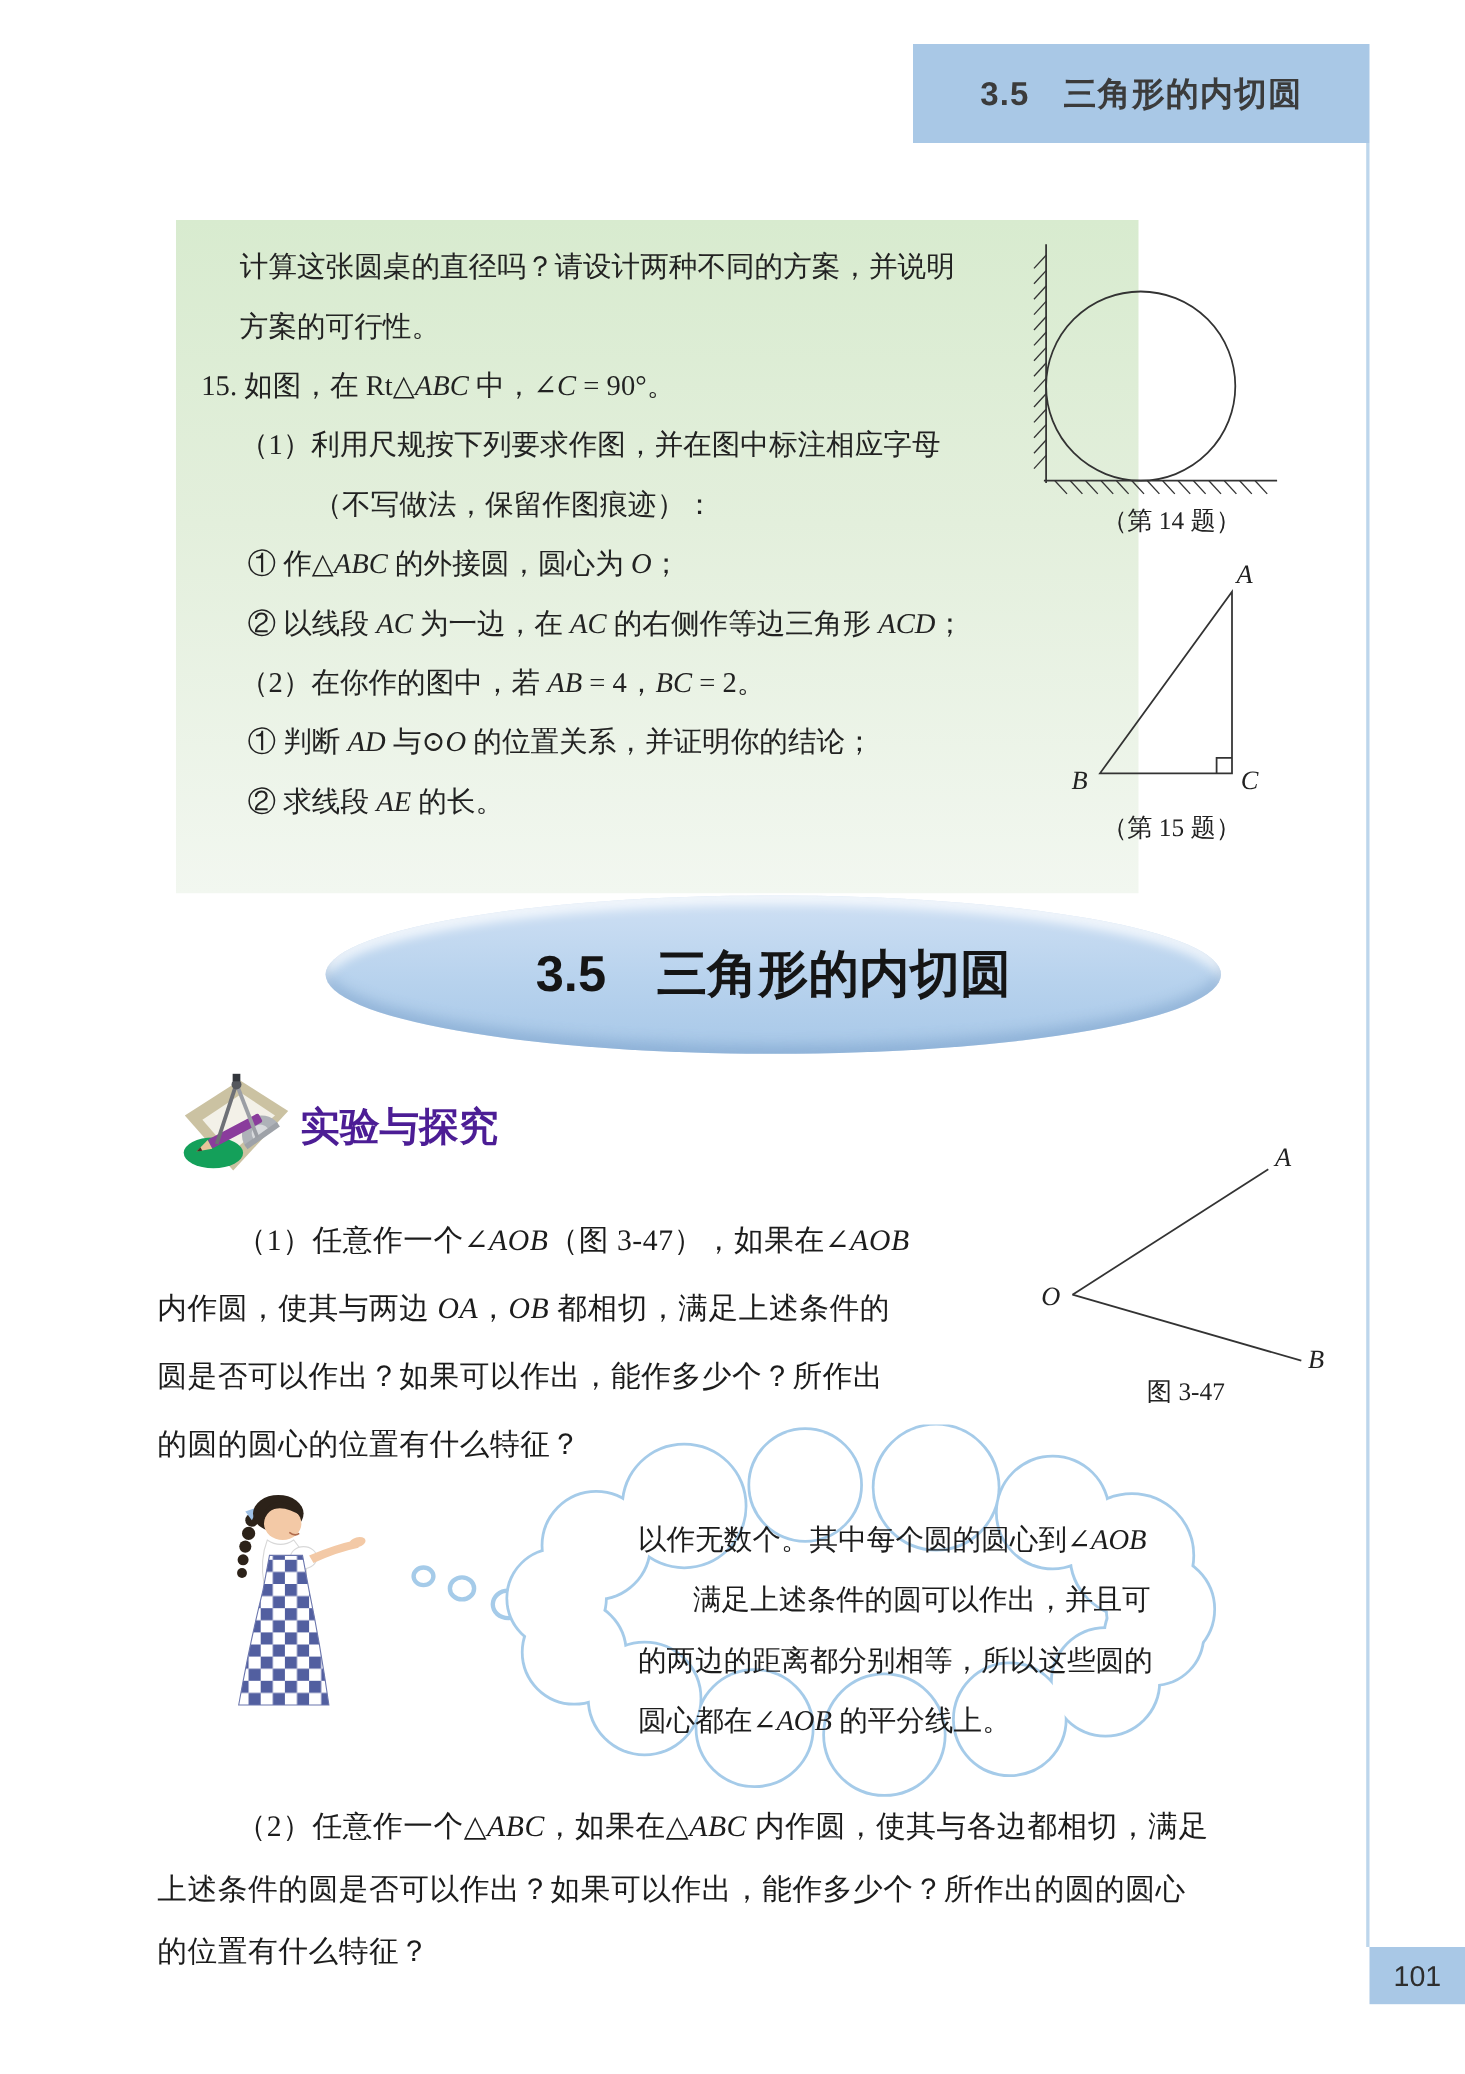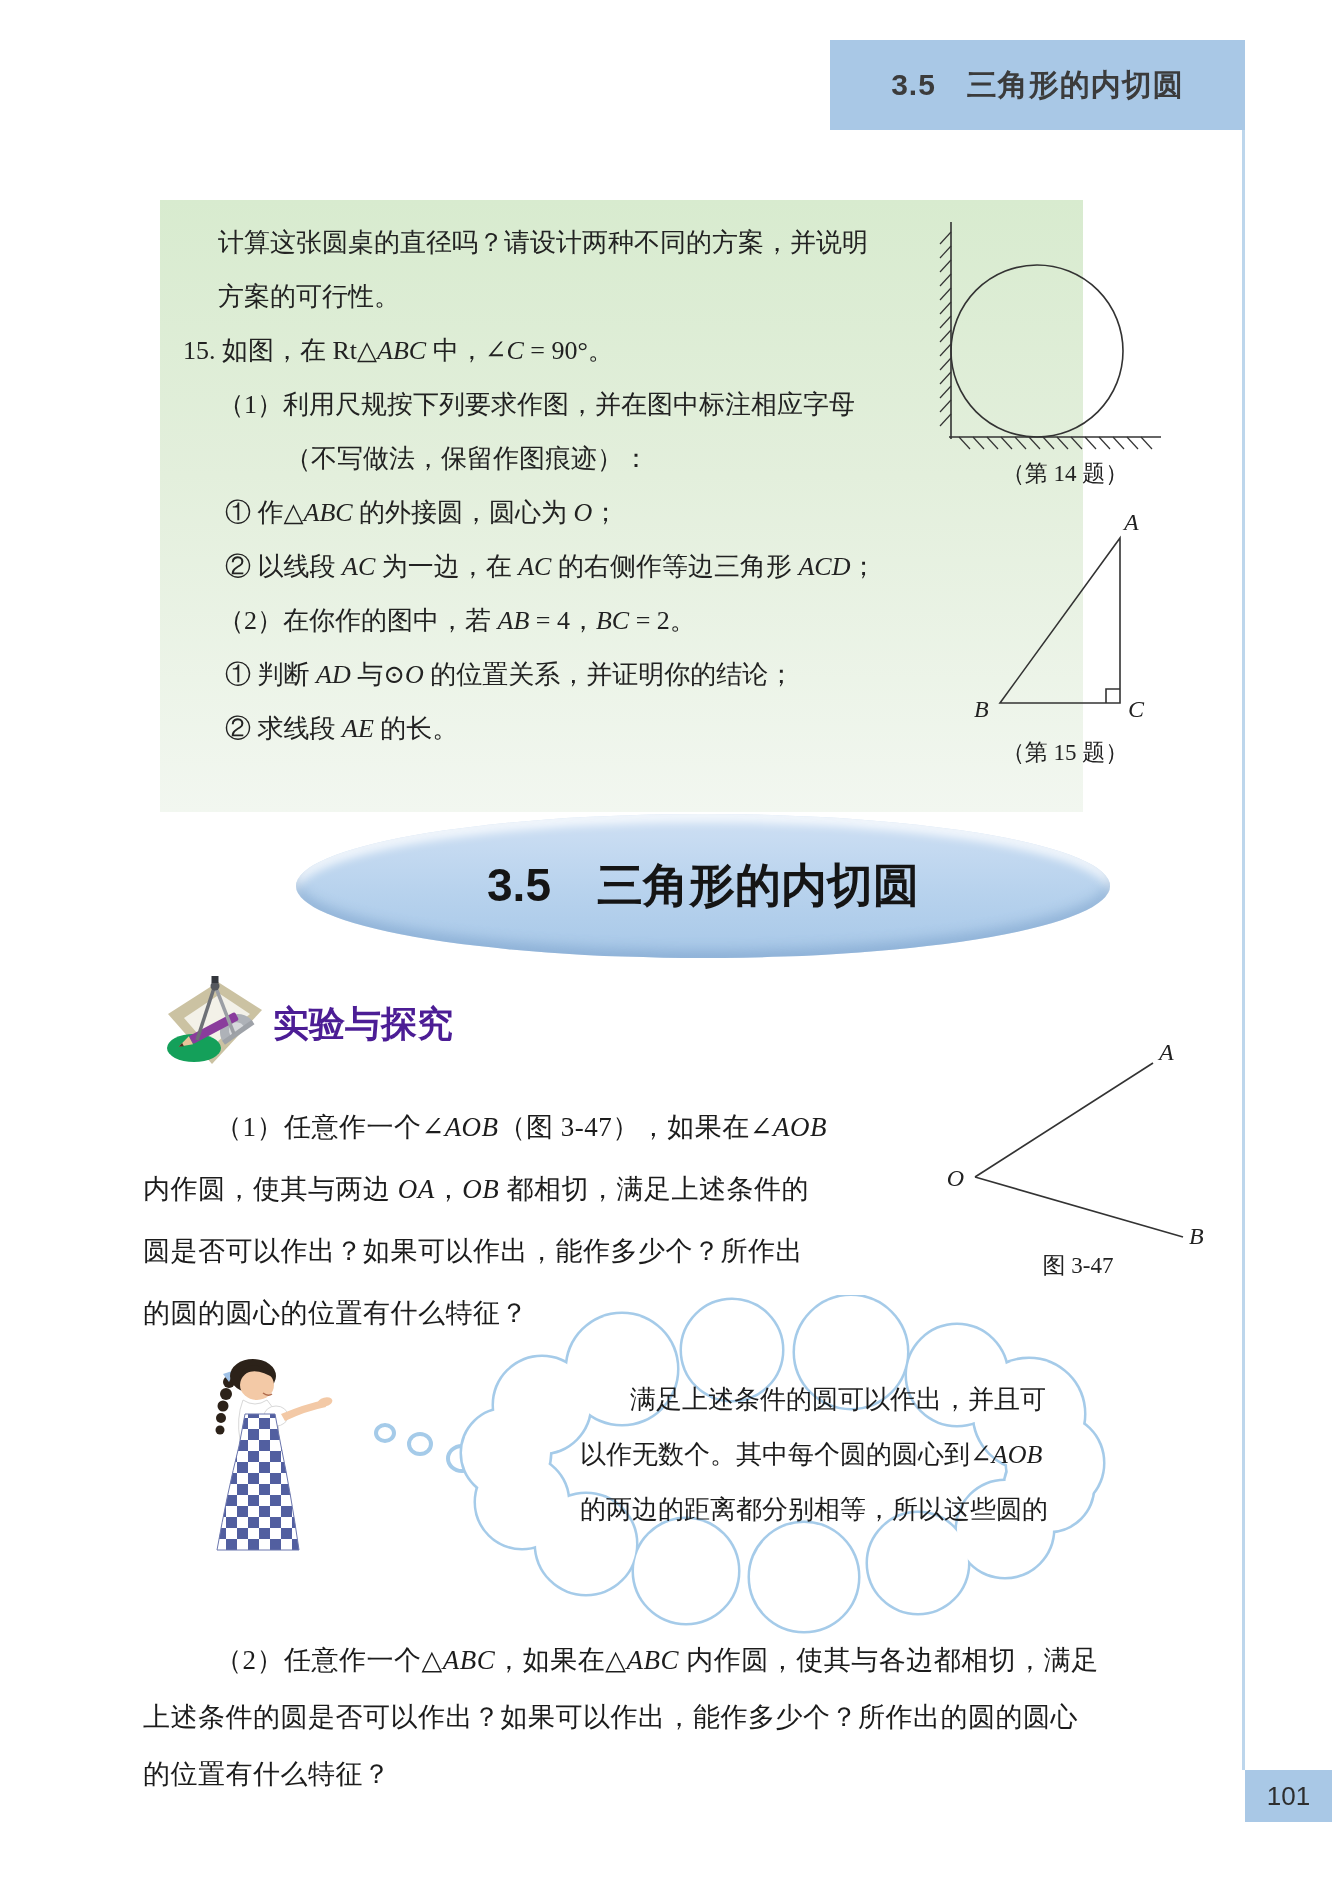--- a/index.html
+++ b/index.html
@@ -12,22 +12,22 @@
   .header-band .t{font-family:"Liberation Sans","DejaVu Sans",sans-serif;font-weight:bold;
                   font-size:30px;color:#3b3b3b;letter-spacing:1px;}
 
   
   .divider{position:absolute;left:1242px;top:130px;width:3px;height:1640px;background:#bdd6ec;}
   .pagenum{position:absolute;left:1245px;top:1770px;width:87px;height:52px;background:#a9c8e6;
            display:flex;align-items:center;justify-content:center;
            font-family:"Liberation Sans","DejaVu Sans",sans-serif;font-size:26px;color:#2e2e2e;}
 
   
-  .exercise{position:absolute;left:160px;top:200px;width:923px;height:612px;
-            background:linear-gradient(180deg,#d8ebcf 0%,#e3efdc 45%,#f2f7f0 100%);}
+  .exercise{position:absolute;left:160px;top:200px;width:831px;height:612px;
+            background:linear-gradient(180deg,#d8ebcf 0%,#e3efdc 45%,#f2f7f0 100%);padding-left:44px;}
   .exercise .lines{position:absolute;left:0;top:16px;width:100%;}
   .exline{height:54px;line-height:54px;font-size:26px;white-space:nowrap;color:#222;}
   .ind-a{margin-left:58px;}
   .ind-num{margin-left:23px;}
   .ind-sub{margin-left:125px;}
   .ind-circ{margin-left:65px;}
   .caption{position:absolute;text-align:center;font-size:23px;color:#222;}
   .figsvg{position:absolute;}
   .figsvg text{font-size:24px;font-style:italic;font-family:"Liberation Serif","DejaVu Serif",serif;fill:#222;}
 
@@ -236,23 +236,24 @@
           <circle cx="374" cy="282" r="54"></circle>
         <circle cx="488" cy="268" r="50"></circle>
           <circle cx="575" cy="234" r="48"></circle>
         <circle cx="619" cy="192" r="44"></circle>
       </g>
     </defs>
     <use href="#cloudbumps" fill="#ffffff" stroke="#a5cbe9" stroke-width="5"></use>
     <use href="#cloudbumps" fill="#ffffff"></use>
   </svg>
   <div class="cloud-text">
+    <div class="ln">以作无数个。其中每个圆的圆心到∠<i>AOB</i></div>
     <div class="ln indent1">满足上述条件的圆可以作出，并且可</div>
-    <div class="ln">以作无数个。其中每个圆的圆心到∠<i>AOB</i></div>
     <div class="ln">的两边的距离都分别相等，所以这些圆的</div>
+    <div class="ln">圆心都在∠<i>AOB</i> 的平分线上。</div>
   </div>
 
   <div class="para para2">
     <div class="ln indent1">（2）任意作一个△<i>ABC</i>，如果在△<i>ABC</i> 内作圆，使其与各边都相切，满足</div>
     <div class="ln">上述条件的圆是否可以作出？如果可以作出，能作多少个？所作出的圆的圆心</div>
     <div class="ln">的位置有什么特征？</div>
   </div>
 
 </div>
 

